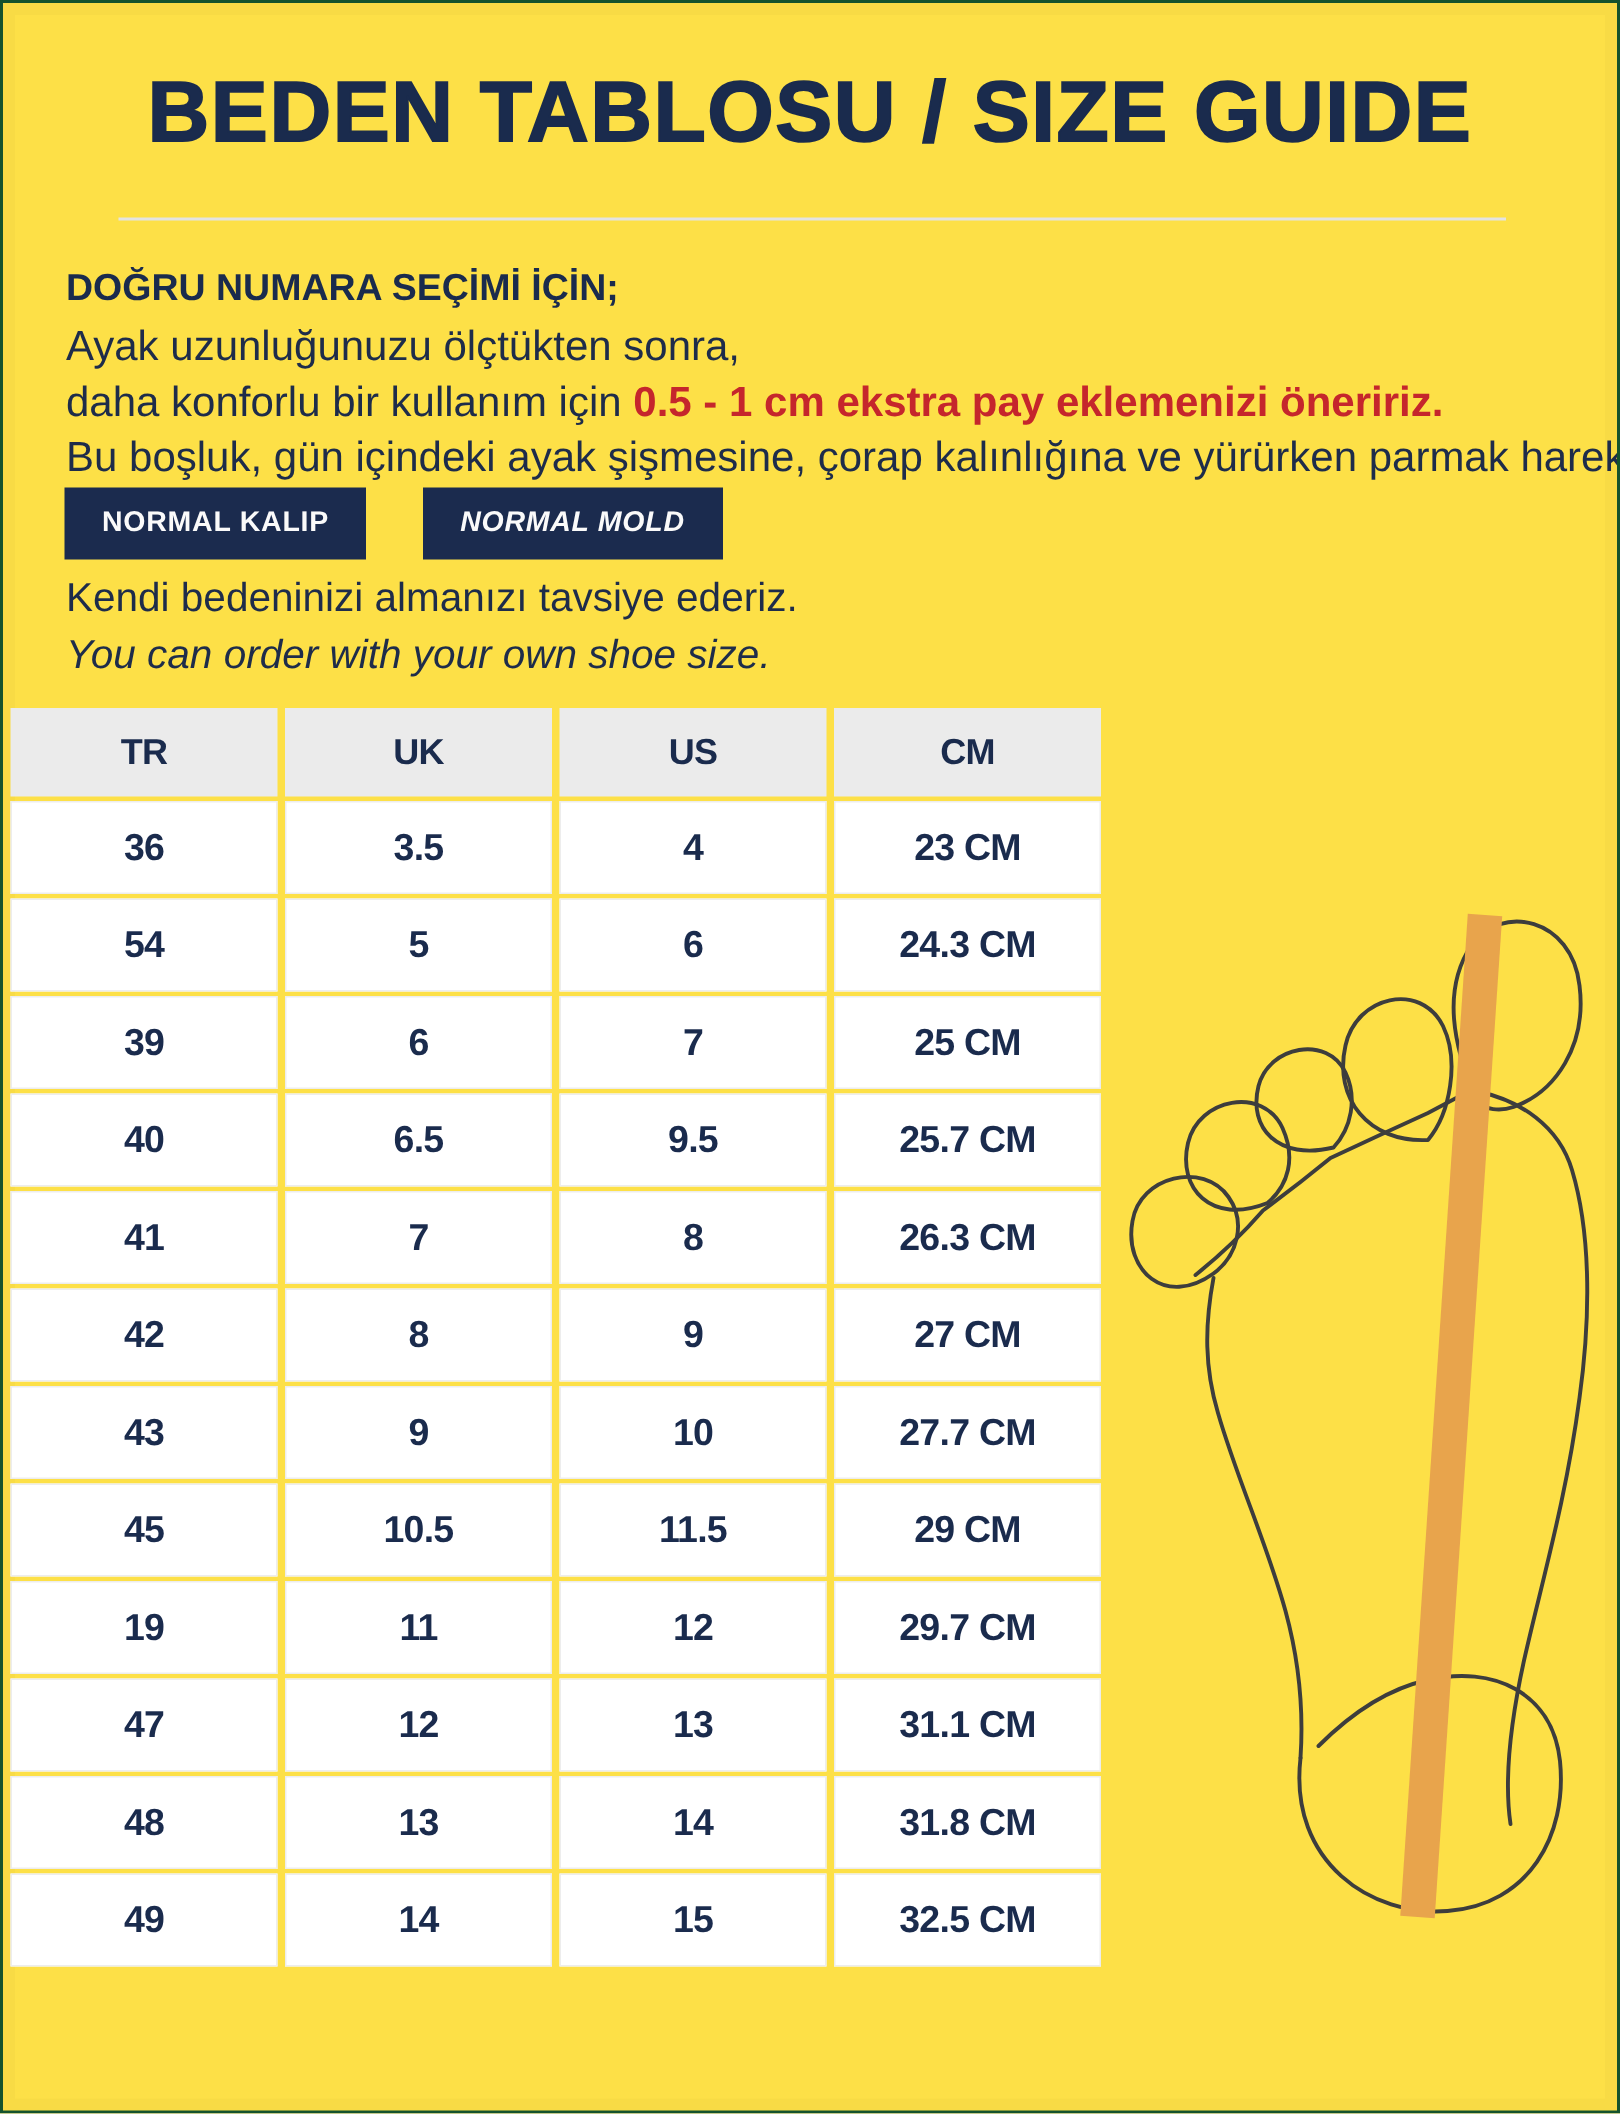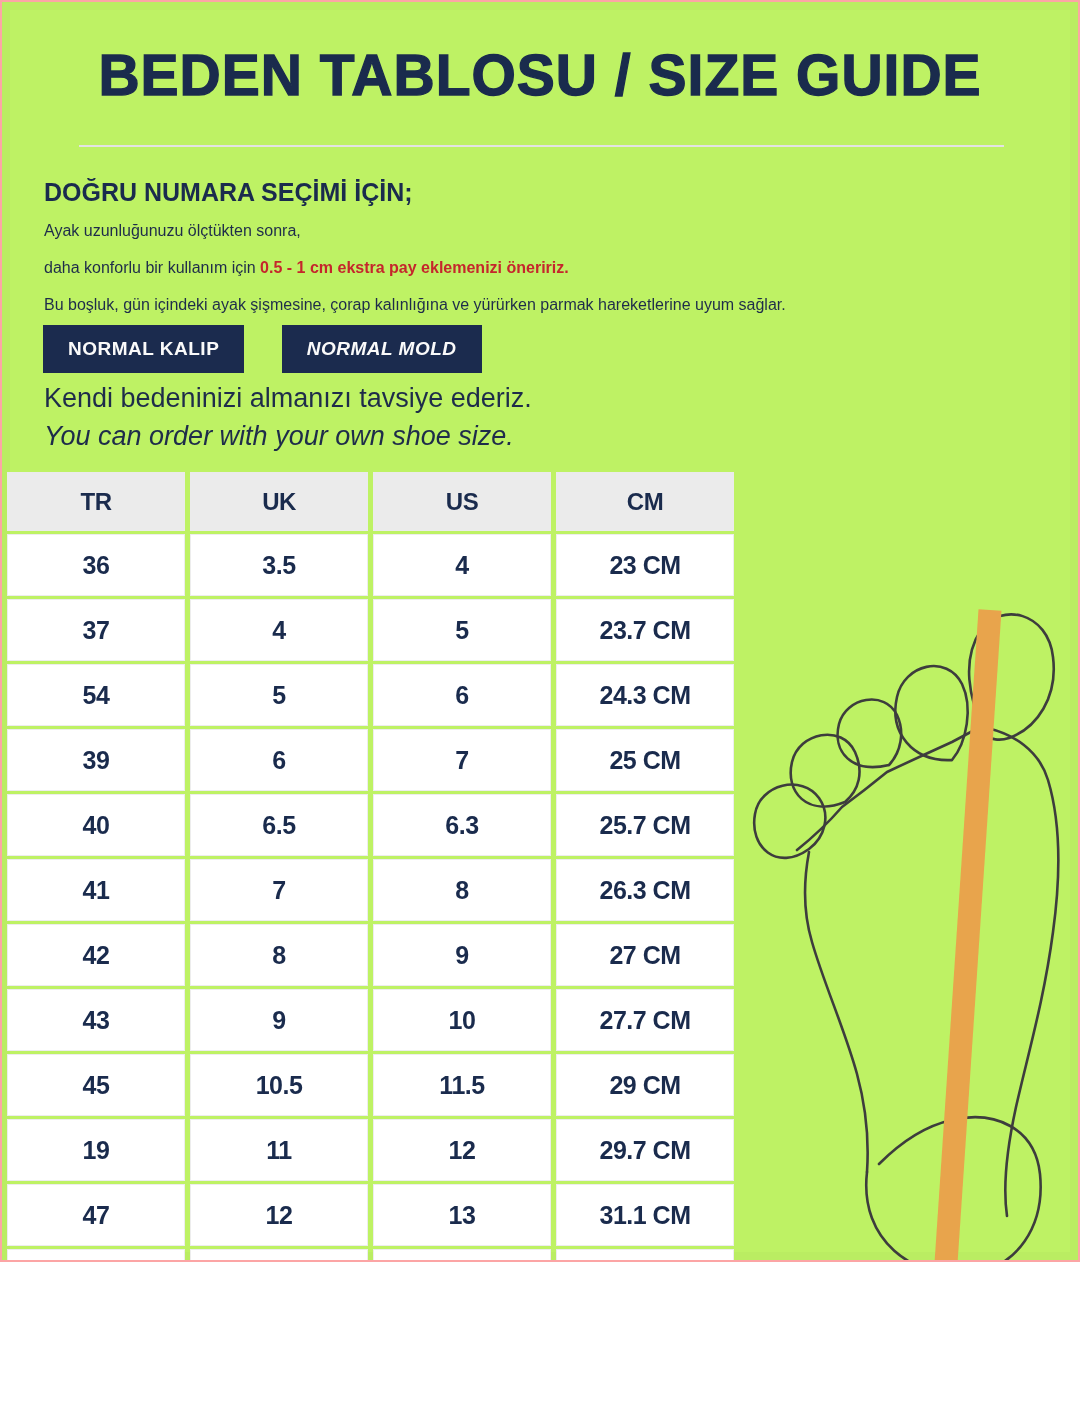--- a/index.html
+++ b/index.html
@@ -1,39 +1,39 @@
 <!DOCTYPE html>
 <html><head>
 <meta charset="utf-8">
 <style>
   html,body{margin:0;padding:0;background:#ffffff;}
   .page{
     position:relative;
-    width:1080px;height:1262px;
+    width:1080px;height:1409px;
     box-sizing:border-box;
-    background:#bef264;
-    border:2px solid #fca5a5;
+    background:#fde047;
+    border:2px solid #14532d;
     box-shadow: inset 0 0 0 8px rgba(0,0,0,0.02);
     font-family:"Liberation Sans", sans-serif;
     color:#1e2c4a;
     overflow:hidden;
   }
   .title{
     position:absolute;top:40px;left:0;width:100%;
     margin:0;text-align:center;
     font-size:57px;font-weight:bold;letter-spacing:1px;
     color:#1a2b4d;
     -webkit-text-stroke:1.3px #1a2b4d;
   }
   .divider{
     position:absolute;top:143px;left:77px;width:925px;height:2px;
     background:#e3e3e3;
   }
   .info{position:absolute;left:42px;top:176px;width:1010px;}
-  .info p{margin:0 0 9px 0;font-size:16px;line-height:28px;white-space:nowrap;}
+  .info p{margin:0 0 9px 0;font-size:28px;line-height:28px;white-space:nowrap;}
   .info .info-heading{font-weight:bold;font-size:25px;color:#1a2b4d;margin-bottom:11px;}
   .red{color:#c5262c;font-weight:bold;}
   .badges{position:absolute;left:41px;top:323px;}
   .badge{
     display:inline-block;background:#1b2b4e;color:#fafafa;
     font-size:19px;font-weight:bold;letter-spacing:0.5px;
     padding:13px 25px;margin-right:33px;
   }
   .italic{font-style:italic;}
   .advice{position:absolute;left:42px;top:381px;}
@@ -91,41 +91,35 @@
         </tr>
       </thead>
     <tbody>
         <tr>
           <td>36</td>
           <td>3.5</td>
           <td>4</td>
           <td>23 CM</td>
         </tr>
         <tr>
-          <td>37</td>
-          <td>4</td>
-          <td>5</td>
-          <td>23.7 CM</td>
-        </tr>
-        <tr>
           <td>54</td>
           <td>5</td>
           <td>6</td>
           <td>24.3 CM</td>
         </tr>
         <tr>
           <td>39</td>
           <td>6</td>
           <td>7</td>
           <td>25 CM</td>
         </tr>
         <tr>
           <td>40</td>
           <td>6.5</td>
-          <td>6.3</td>
+          <td>9.5</td>
           <td>25.7 CM</td>
         </tr>
         <tr>
           <td>41</td>
           <td>7</td>
           <td>8</td>
           <td>26.3 CM</td>
         </tr>
         <tr>
           <td>42</td>

